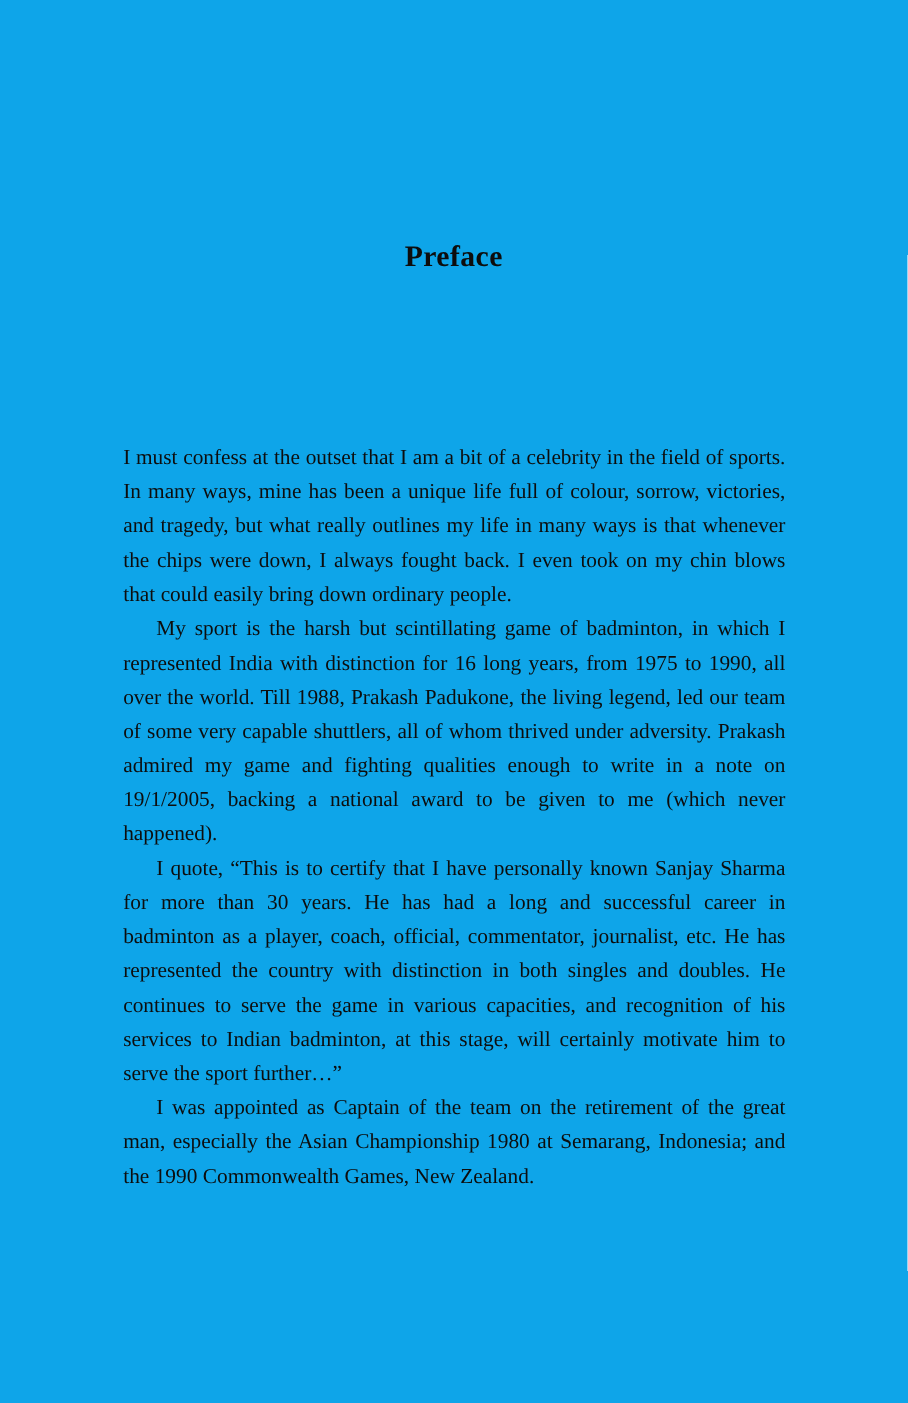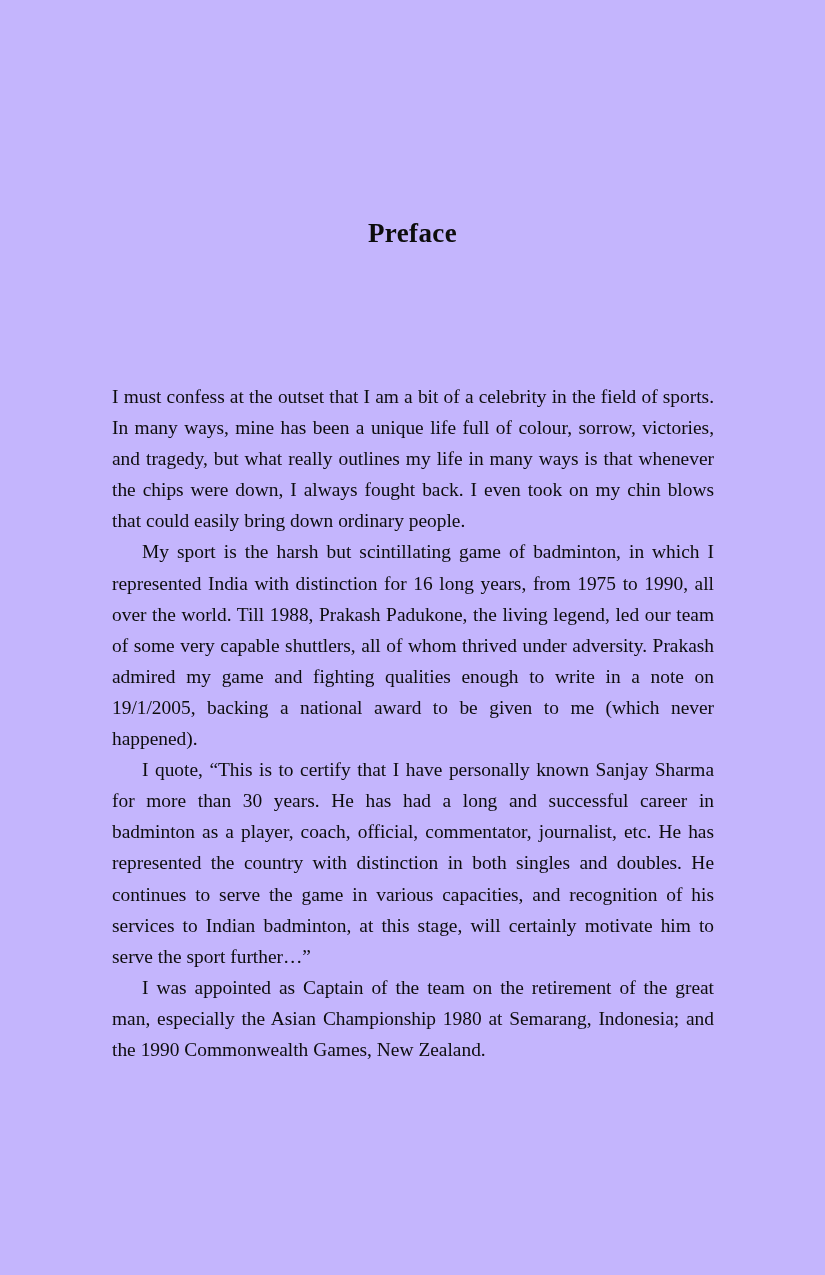--- a/index.html
+++ b/index.html
@@ -11,39 +11,39 @@
   body {
     font-family: "Liberation Serif", "DejaVu Serif", serif;
     color: #000000;
     -webkit-font-smoothing: antialiased;
   }
   .page {
     position: relative;
     width: 825px;
     height: 1275px;
     margin: 0 auto;
-    background: #c4b5fd;
+    background: #0ea5e9;
     overflow: hidden;
     box-sizing: border-box;
   }
   .chapter-title {
     position: absolute;
     top: 198px;
     left: 0;
     width: 825px;
     text-align: center;
     font-size: 27px;
     font-weight: bold;
     letter-spacing: 0.4px;
     color: #0d0d0d;
     line-height: 34px;
   }
   .body-text {
     position: absolute;
-    top: 381px;
+    top: 401px;
     left: 112px;
     width: 602px;
   }
   .para {
     margin: 0;
     font-size: 19.4px;
     line-height: 31.1px;
     text-align: justify;
     text-justify: inter-word;
     color: #0d0d0d;

